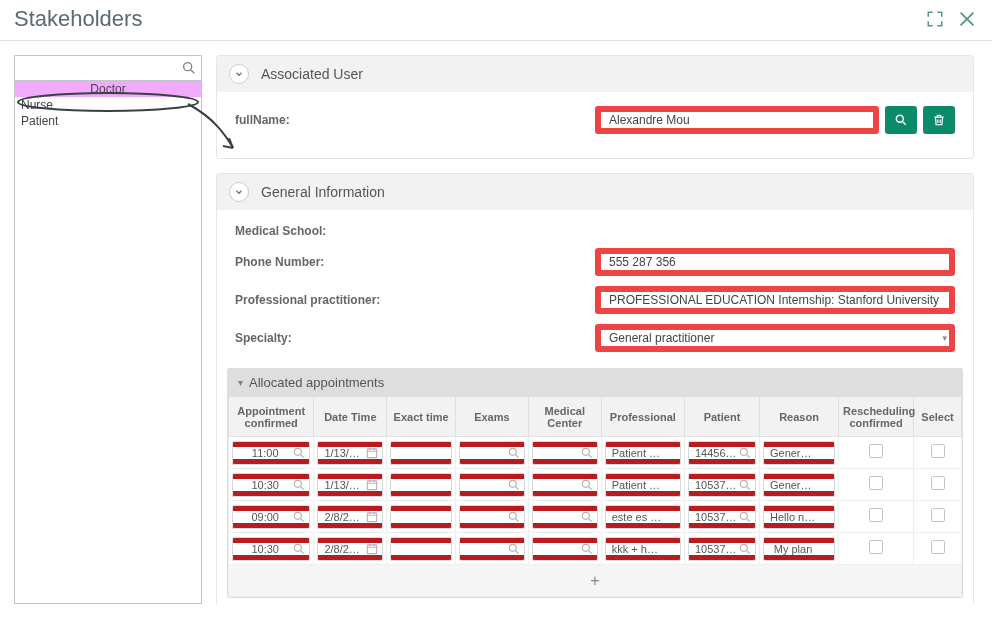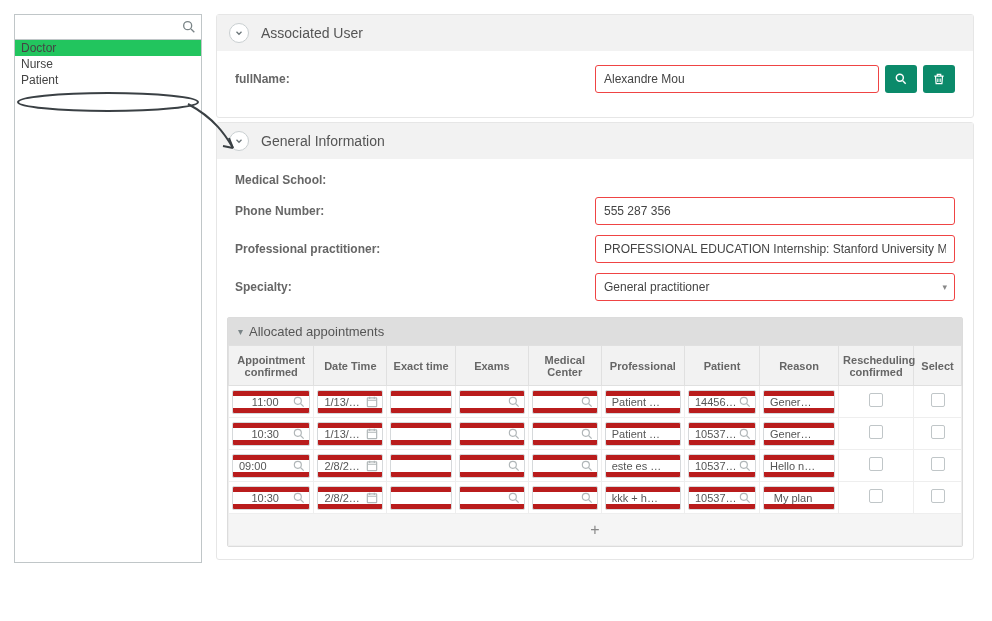--- a/index.html
+++ b/index.html
@@ -9,30 +9,30 @@
   .header h1 { font-size: 22px; font-weight: 400; color: #5a6a6f; flex: 1; }
   .hicon { width: 18px; height: 18px; color: #5a958a; margin-left: 12px; cursor: pointer; }
   .hicon svg { width: 100%; height: 100%; display: block; }
   .body { display: flex; gap: 14px; padding: 14px; height: calc(100% - 44px); }
   .side { width: 188px; display: flex; flex-direction: column; }
   .searchbox { position: relative; border: 1px solid #c0c6c8; height: 26px; display: flex; align-items: center; padding: 0 24px 0 6px; }
   .searchbox input { border: none; outline: none; width: 100%; font-size: 12px; color: #444; }
   .searchbox .sicon { position: absolute; right: 4px; top: 4px; width: 16px; height: 16px; color: #7a8487; }
   .list { border: 1px solid #c0c6c8; border-top: none; flex: 1; }
   .list-item { padding: 1px 6px; font-size: 12px; color: #444; cursor: pointer; }
-  .list-item.selected { background: #22c55e; }
+  .list-item.selected { background: #f0abfc; text-align: center; }
   .main { flex: 1; overflow-y: scroll; padding-right: 4px; }
-  .panel { border: 1px solid #e6e6e6; border-radius: 3px; margin-bottom: 4px; background: #fff; }
+  .panel { border: 1px solid #e6e6e6; border-radius: 3px; margin-bottom: 14px; background: #fff; }
   .panel-head { background: #f2f2f2; padding: 8px 12px; display: flex; align-items: center; gap: 12px; color: #555; font-size: 14px; }
   .collapse-btn { width: 20px; height: 20px; border-radius: 50%; border: 1px solid #c9cfd1; background: #fff; display: flex; align-items: center; justify-content: center; color: #6a7478; cursor: pointer; }
   .panel-body { padding: 14px 18px; }
   .formrow { display: flex; align-items: center; margin-bottom: 10px; }
   .formrow label { width: 360px; font-weight: 600; color: #666; font-size: 12px; }
   .formrow .field { flex: 1; display: flex; gap: 6px; }
-  .txt { flex: 1; height: 28px; border: 1px solid #ef4444; border-radius: 3px; padding: 0 8px; font-size: 12px; color: #444; }
+  .txt { flex: 1; height: 28px; border: 6px solid #ef4444; border-radius: 3px; padding: 0 8px; font-size: 12px; color: #444; }
   .select-wrap { position: relative; flex: 1; }
   .select-wrap .caret { position: absolute; right: 8px; top: 9px; color: #888; font-size: 9px; pointer-events: none; }
   .abtn { width: 32px; height: 28px; border-radius: 3px; background: #0b8a6a; color: #fff; display: flex; align-items: center; justify-content: center; cursor: pointer; }
   .abtn svg { width: 14px; height: 14px; display: block; }
   .subpanel { border: 1px solid #dcdcdc; border-radius: 2px; margin: 0 10px 12px 10px; }
   .sub-head { background: #dedede; padding: 6px 10px; font-size: 13px; color: #555; display: flex; align-items: center; gap: 6px; }
   .sub-head .chev { color: #7a8487; font-size: 10px; }
   table.grid { width: 100%; border-collapse: collapse; table-layout: fixed; }
   table.grid th { background: #f2f2f2; border: 1px solid #e0e0e0; padding: 6px 4px; font-size: 11px; font-weight: 600; color: #666; text-align: center; height: 40px; vertical-align: middle; }
   table.grid td { border: 1px solid #eee; padding: 2px 3px; text-align: center; vertical-align: middle; height: 32px; }
@@ -46,20 +46,33 @@
   
   .main::-webkit-scrollbar { width: 10px; }
   .main::-webkit-scrollbar-thumb { background: #c9cdce; border-radius: 4px; }
   .main::-webkit-scrollbar-track { background: #f5f5f5; }
 </style>
 </head>
 <body>
 
 <div class="window">
 
+  <div class="header">
+    <h1>Stakeholders</h1>
+    <span class="hicon">
+      <svg viewBox="0 0 24 24" fill="none" stroke="currentColor" stroke-width="2">
+          <path d="M3 9V3h6M21 9V3h-6M3 15v6h6M21 15v6h-6"></path>
+        </svg>
+    </span>
+    <span class="hicon" style="width:22px;height:22px">
+      <svg viewBox="0 0 24 24" fill="none" stroke="currentColor" stroke-width="2">
+          <path d="M5 5l14 14M19 5L5 19"></path>
+        </svg>
+    </span>
+  </div>
 
   <div class="body">
     <div class="side">
       <div class="searchbox">
         <input type="text" placeholder="" style="">
         <span class="sicon">
           <svg viewBox="0 0 24 24" fill="none" stroke="currentColor" stroke-width="2">
               <circle cx="10" cy="10" r="6"></circle>
               <path d="M20 20l-5-5"></path>
             </svg>
@@ -297,21 +310,21 @@
                     <div class="cellfield">
                       <input value="General ex" style="text-align: center;">
                     </div>
                   </td>
                   <td><span class="chk"></span></td>
                   <td><span class="chk"></span></td>
                 </tr>
                 <tr>
                   <td>
                     <div class="cellfield">
-                      <input value="09:00" style="">
+                      <input value="09:00" style="text-align: center;">
                       <span class="cicon"><svg viewBox="0 0 24 24" fill="none" stroke="currentColor" stroke-width="2">
                           <circle cx="10" cy="10" r="6"></circle>
                           <path d="M20 20l-5-5"></path>
                         </svg></span>
                     </div>
                   </td>
                   <td>
                     <div class="cellfield">
                       <input value="2/8/2016" style="text-align: left;">
                       <span class="cicon"><svg viewBox="0 0 24 24" fill="none" stroke="currentColor" stroke-width="2">

